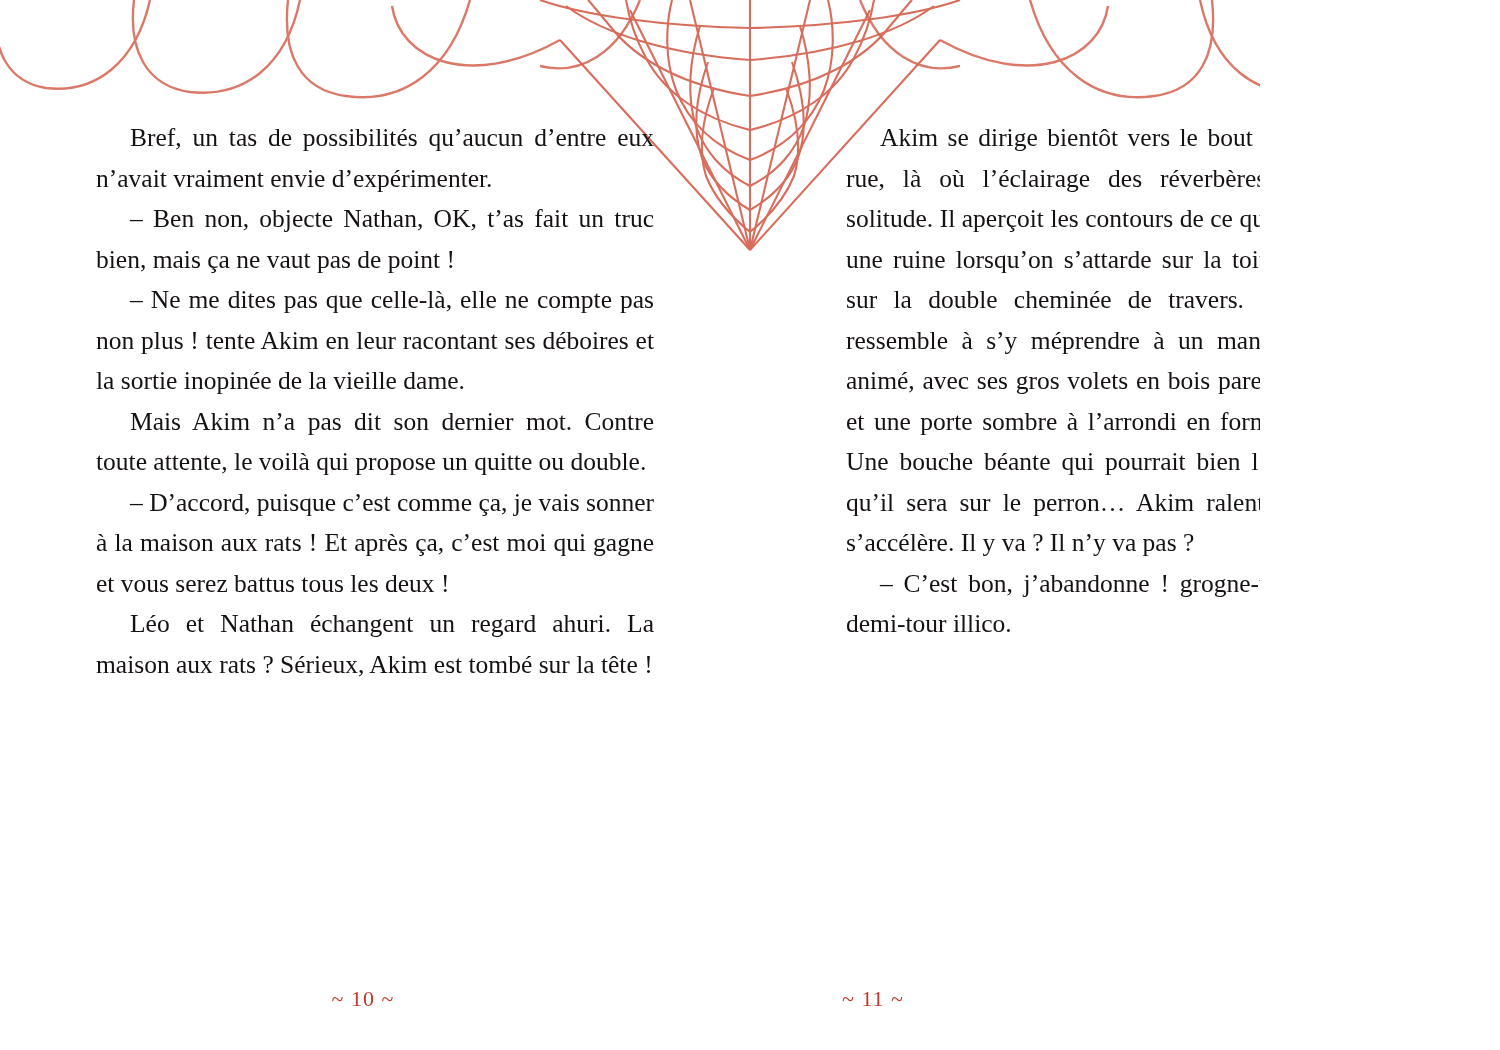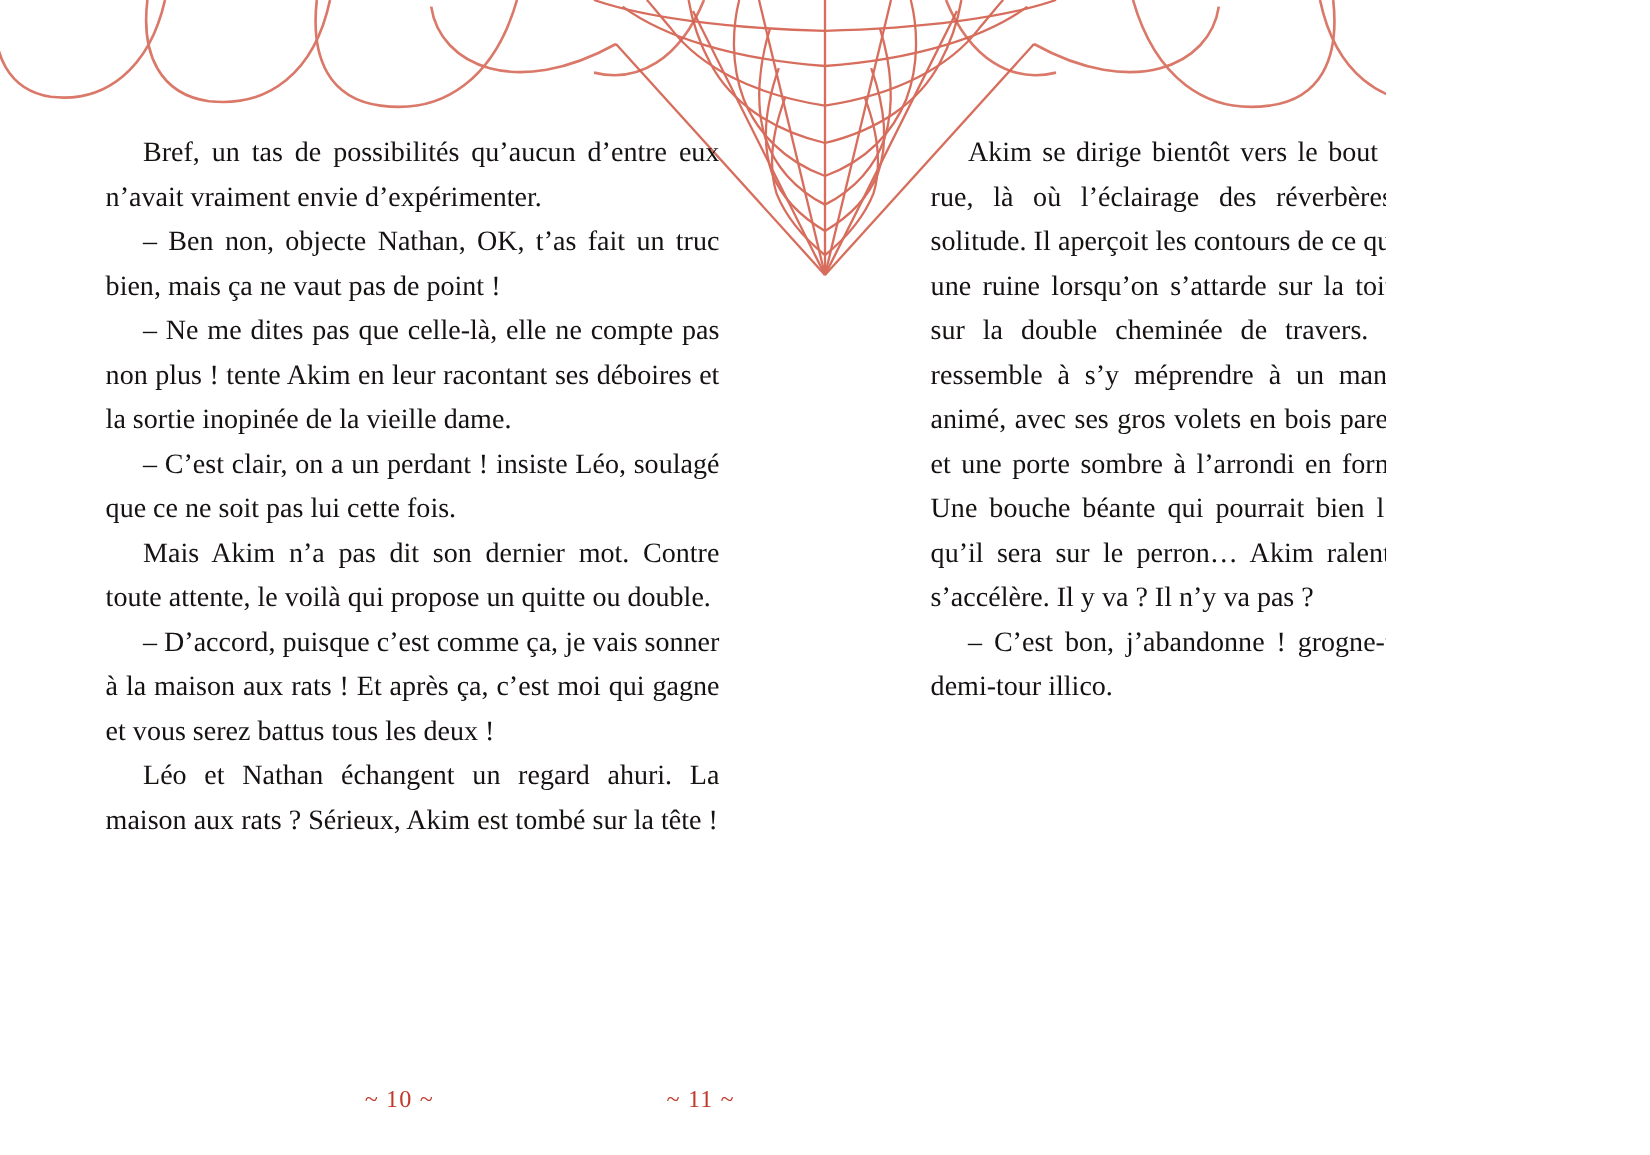--- a/index.html
+++ b/index.html
@@ -54,21 +54,21 @@
   
   .folio {
     position: absolute;
     bottom: 38px;
     font-family: "Liberation Serif", "DejaVu Serif", serif;
     font-size: 22px;
     letter-spacing: 1px;
     color: #c0392b;
   }
   .folio-left  { left: 84px;  width: 558px; text-align: center; font-family: Liberation Serif, serif; }
-  .folio-right { right: 96px; width: 558px; }
+  .folio-right { right: 108px; width: 558px; text-align: center; }
 </style>
 </head>
 <body>
 
 <div class="page">
 
   <svg class="web-art" viewBox="0 0 1500 260" preserveAspectRatio="none">
     <g fill="none" stroke="#d4614f" stroke-width="2.1" opacity="0.92">
 
       <path d="M750 250 L750 0"></path>
@@ -111,21 +111,20 @@
       <path d="M860 0 C882 54 920 76 960 66"></path>
     </g>
   </svg>
 
   <div class="spread">
 
     <div class="column left">
       <p>Bref, un tas de possibilités qu’aucun d’entre eux n’avait vraiment envie d’expérimenter.</p>
       <p>– Ben non, objecte Nathan, OK, t’as fait un truc bien, mais ça ne vaut pas de point !</p>
       <p>– Ne me dites pas que celle-là, elle ne compte pas non plus ! tente Akim en leur racontant ses déboires et la sortie inopinée de la vieille dame.</p>
-      <p>– C’est clair, on a un perdant ! insiste Léo, soulagé que ce ne soit pas lui cette fois.</p>
       <p>Mais Akim n’a pas dit son dernier mot. Contre toute attente, le voilà qui propose un quitte ou double.</p>
       <p>– D’accord, puisque c’est comme ça, je vais sonner à la maison aux rats ! Et après ça, c’est moi qui gagne et vous serez battus tous les deux !</p>
       <p>Léo et Nathan échangent un regard ahuri. La maison aux rats ? Sérieux, Akim est tombé sur la tête !</p>
     </div>
 
     <div class="column right">
       <p>Akim se dirige bientôt vers le bout du bout de la rue, là où l’éclairage des réverbères tremble de solitude. Il aperçoit les contours de ce qui pourrait être une ruine lorsqu’on s’attarde sur la toiture percée et sur la double cheminée de travers. Cette maison ressemble à s’y méprendre à un manoir de dessin animé, avec ses gros volets en bois pareils à des yeux et une porte sombre à l’arrondi en forme de bouche. Une bouche béante qui pourrait bien l’engloutir dès qu’il sera sur le perron… Akim ralentit. Son pouls s’accélère. Il y va ? Il n’y va pas ?</p>
       <p>– C’est bon, j’abandonne ! grogne-t-il, prêt à un demi-tour illico.</p>
     </div>
 

